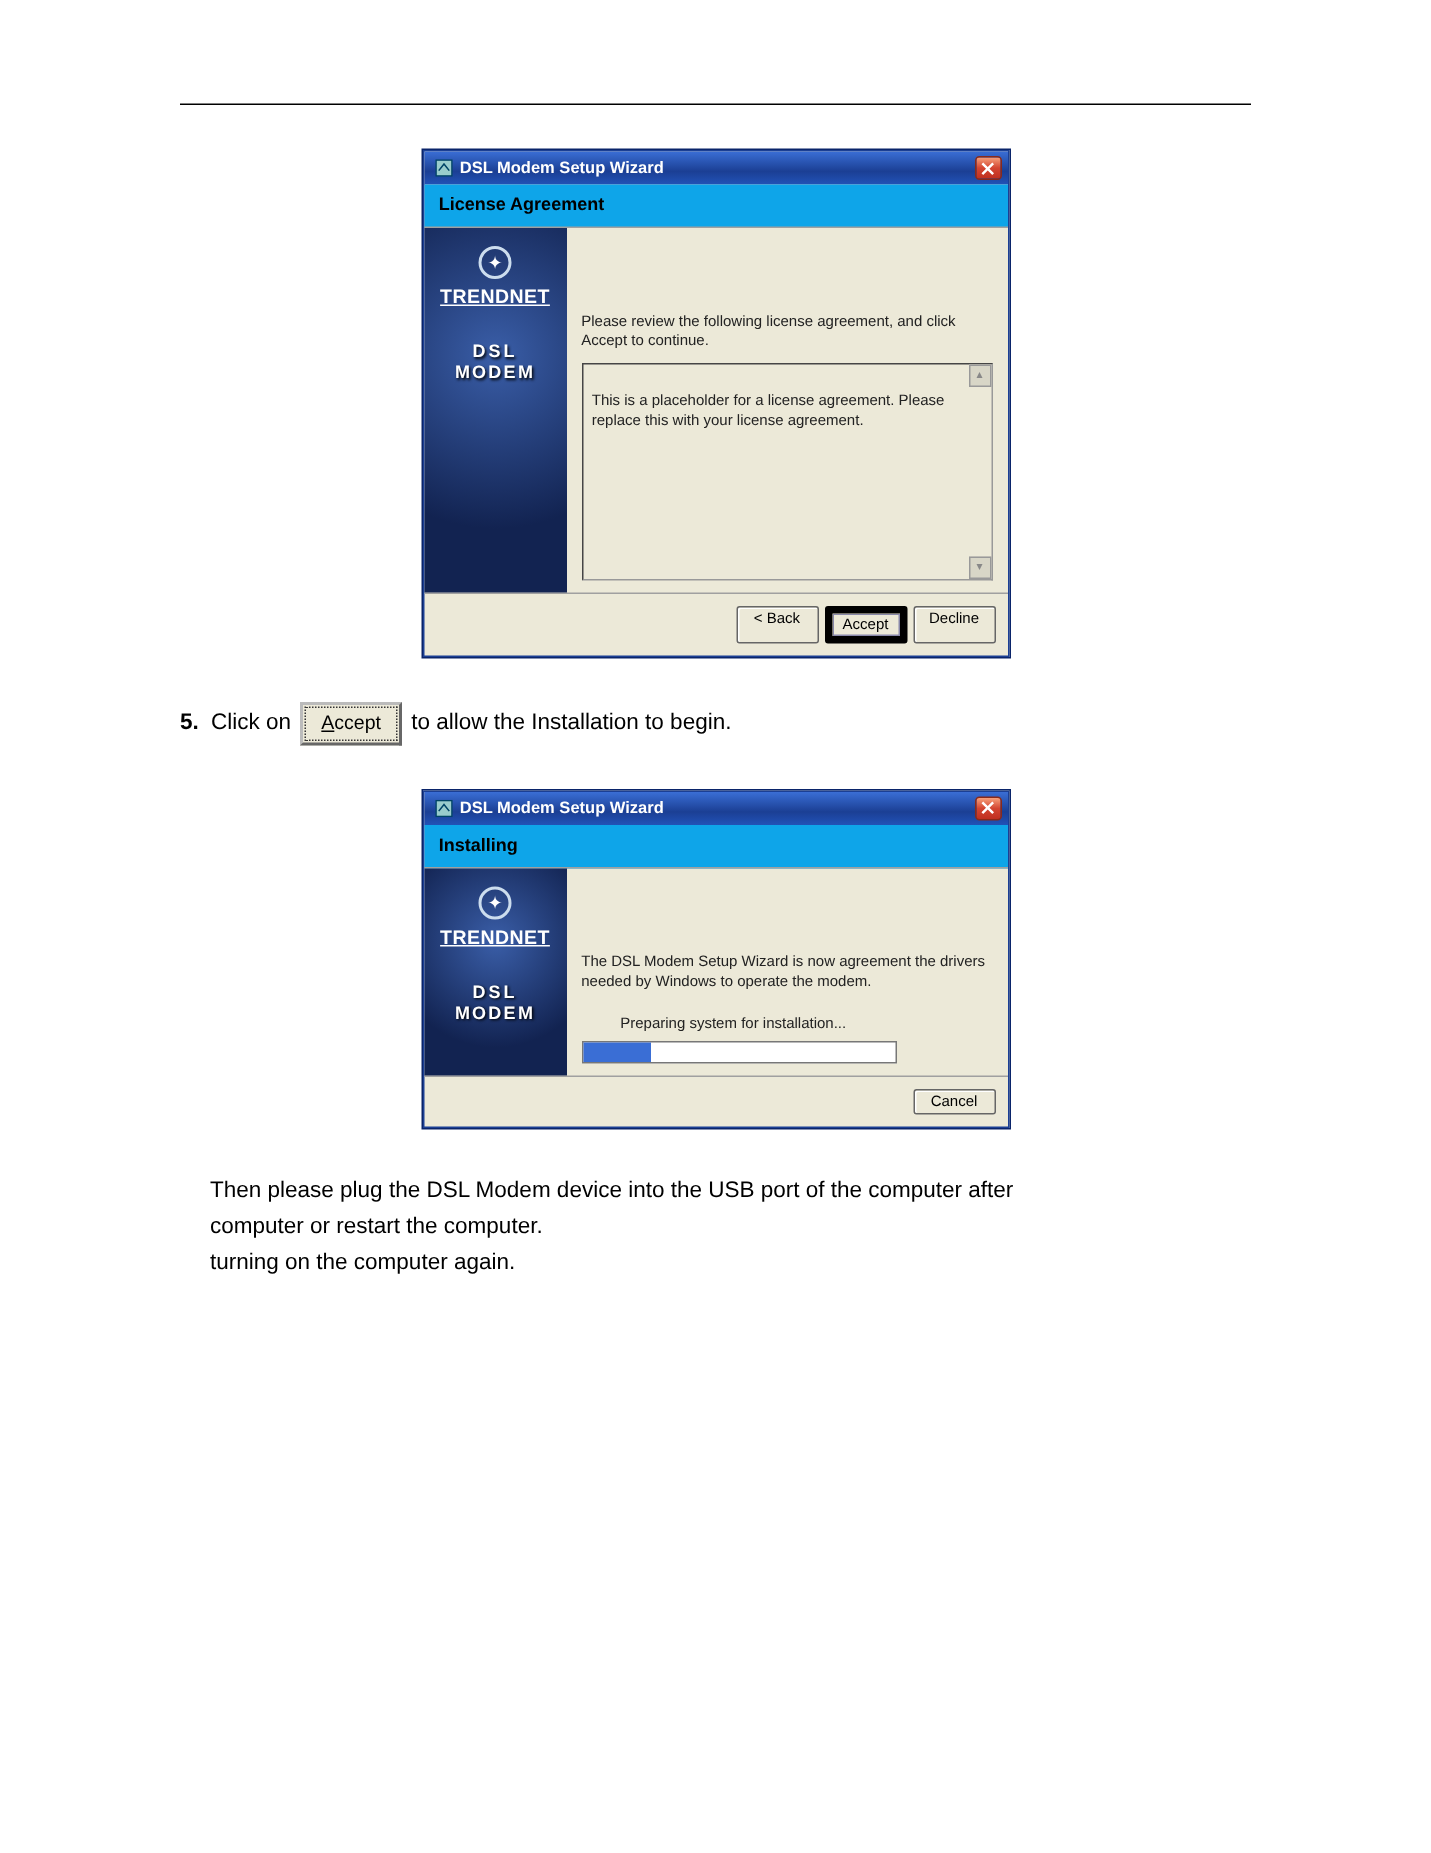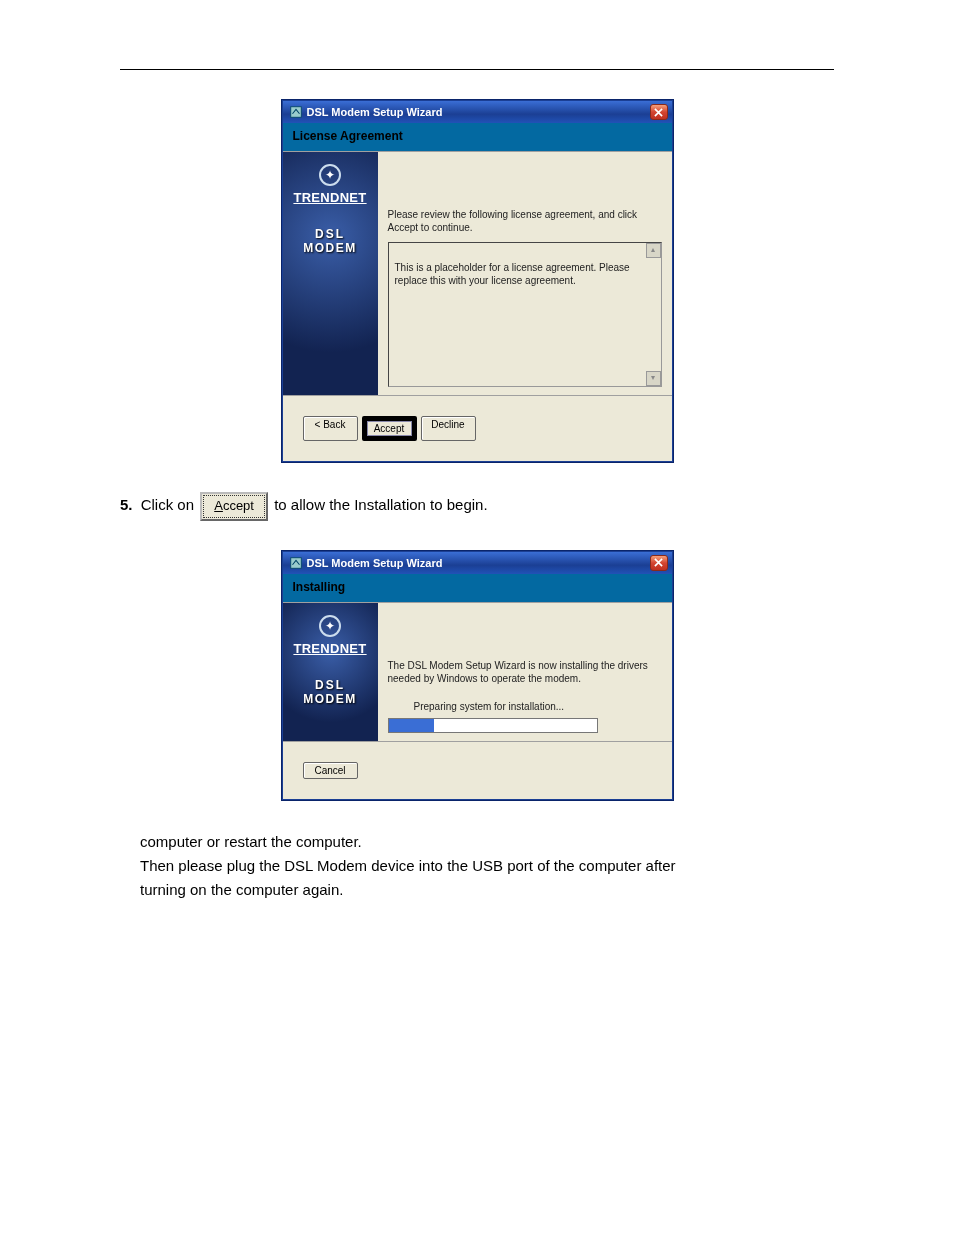--- a/index.html
+++ b/index.html
@@ -10,34 +10,34 @@
   .instruction .num { font-weight: bold; margin-right: 4px; }
 
   
   .dialog { width: 391px; margin: 0 auto 30px auto; border: 1px solid #1b3f94; background: #ece9d8; box-shadow: 0 0 0 1px #0a246a; }
   .titlebar { background: linear-gradient(to bottom, #3a6ed5 0%, #1b3f94 60%, #2152b7 100%); color: #fff; padding: 3px 4px 3px 6px; display: flex; align-items: center; justify-content: space-between; }
   .titlebar-left { display: flex; align-items: center; gap: 4px; font-weight: bold; font-size: 11px; }
   .titlebar-icon { width: 14px; height: 14px; display: inline-block; }
   .titlebar-icon svg { width: 14px; height: 14px; }
   .close-btn { width: 18px; height: 16px; background: linear-gradient(to bottom,#f7a07a,#d34531 50%,#c03020); border: 1px solid #8a2a1a; border-radius: 3px; display:flex; align-items:center; justify-content:center; cursor: pointer; }
   .close-btn svg { width: 9px; height: 9px; }
-  .section-head { background: #0369a1; padding: 6px 10px 8px 10px; font-weight: bold; font-size: 12px; border-bottom: 1px solid #a0a0a0; }
+  .section-head { background: #0ea5e9; padding: 6px 10px 8px 10px; font-weight: bold; font-size: 12px; border-bottom: 1px solid #a0a0a0; }
   .dialog-body { display: flex; }
   .side-brand { width: 95px; background: radial-gradient(circle at 50% 35%, #3a5ea8, #122351 70%); color:#fff; text-align:center; padding:10px 4px; }
   .brand-icon { margin: 2px auto 4px auto; width: 22px; height: 22px; border: 2px solid #cde; border-radius: 50%; display:flex; align-items:center; justify-content:center; font-size:12px; }
   .brand-name { font-weight:bold; font-size:13px; letter-spacing:0.3px; margin-bottom: 22px; text-decoration: underline; }
   .brand-prod1 { font-weight:bold; letter-spacing:2px; font-size:12px; text-shadow: 1px 1px 2px #000; }
   .brand-prod2 { font-weight:bold; letter-spacing:1.5px; font-size:12px; text-shadow: 1px 1px 2px #000; }
   .content-pane { flex:1; padding: 8px 10px 8px 10px; font-size:10px; color:#222;margin-top:48px; }
   .intro-text { margin-bottom: 8px; line-height: 1.3; }
   .license-box { border: 1px inset #999; background: #ece9d8; height: 145px; padding: 18px 6px; position: relative; line-height:1.3; }
   .scroll-up, .scroll-dn { position:absolute; right:0; width:15px; height:15px; background:#d8d6c7; border:1px solid #999; display:flex; align-items:center; justify-content:center; font-size:8px; color:#888; }
   .scroll-up { top:0; }
   .scroll-dn { bottom:0; }
-  .btn-row { border-top: 1px solid #a0a0a0; padding: 20px; display:flex; justify-content:flex-start; gap:4px; }
+  .btn-row { border-top: 1px solid #a0a0a0; padding: 8px; display:flex; justify-content:flex-end; gap:4px; }
   .win-btn { background:#ece9d8; border:1px solid #666; border-radius:2px; padding: 2px 0; font-size:10px; width:55px; text-align:center; cursor:pointer; box-shadow: 1px 1px 0 #fff inset; }
   .win-btn.default { border:5px solid #000000; box-shadow: 0 0 0 1px #88a inset, 1px 1px 0 #fff inset; }
   .progress-status { margin: 16px 0 6px 0; padding-left: 26px; }
   .progress-track { border:1px solid #777; height:15px; background:#fff; width:210px; }
   .progress-fill { height:100%; background:#3a6ed5; }
 
   
   .std-btn { display:inline-block; background:#ece9d8; border:2px outset #bbb; padding:2px 12px; font-size:13px; margin: 0 2px; }
   .std-btn.focus { outline:1px dotted #333; outline-offset:-4px; }
   .std-btn u { text-decoration: underline; }
@@ -118,33 +118,33 @@
     </div>
     <div class="section-head">Installing</div>
     <div class="dialog-body">
       <div class="side-brand">
         <div class="brand-icon">✦</div>
         <div class="brand-name">TRENDNET</div>
         <div class="brand-prod1">DSL</div>
         <div class="brand-prod2">MODEM</div>
       </div>
       <div class="content-pane">
-        <div class="intro-text">The DSL Modem Setup Wizard is now installing the drivers needed by Windows to operate the modem.</div>
+        <div class="intro-text">The DSL Modem Setup Wizard is now agreement the drivers needed by Windows to operate the modem.</div>
         <div class="progress-status">Preparing system for installation...</div>
         <div class="progress-track">
           <div class="progress-fill" style="width:22%"></div>
         </div>
       </div>
     </div>
     <div class="btn-row">
       <div class="win-btn">Cancel</div>
     </div>
   </div>
 
   <div class="instruction">
     <div style="padding-left:20px;">
+      <div class="text-line">Then please plug the DSL Modem device into the USB port of the computer after</div>
       <div class="text-line">computer or restart the computer.</div>
-      <div class="text-line">Then please plug the DSL Modem device into the USB port of the computer after</div>
       <div class="text-line">turning on the computer again.</div>
     </div>
   </div>
 
 </div>
 
 </body></html>

